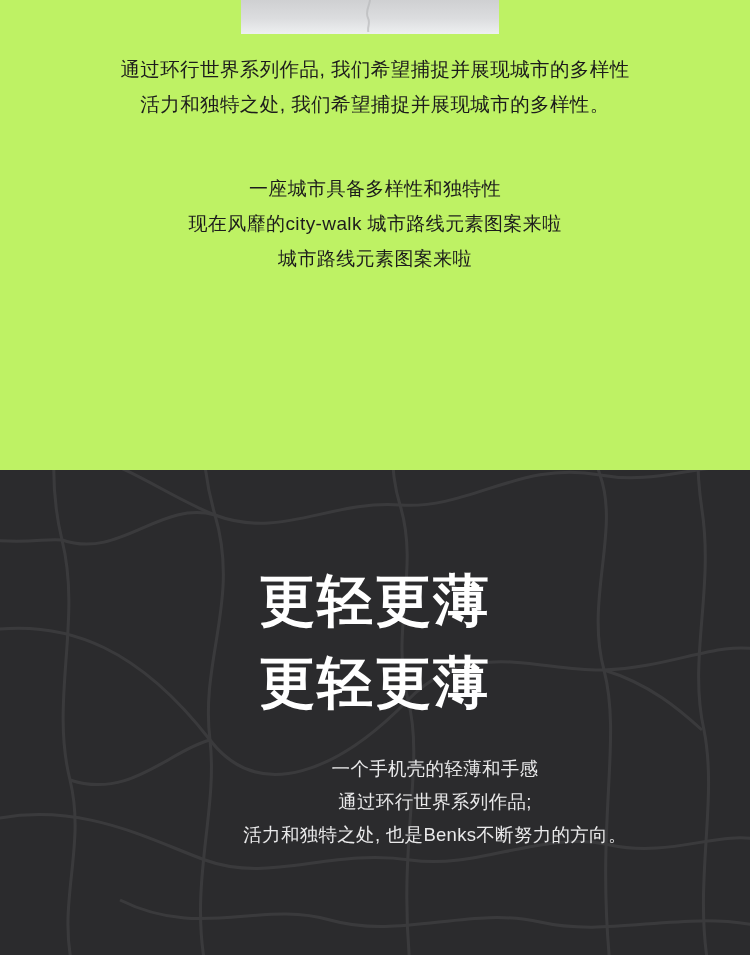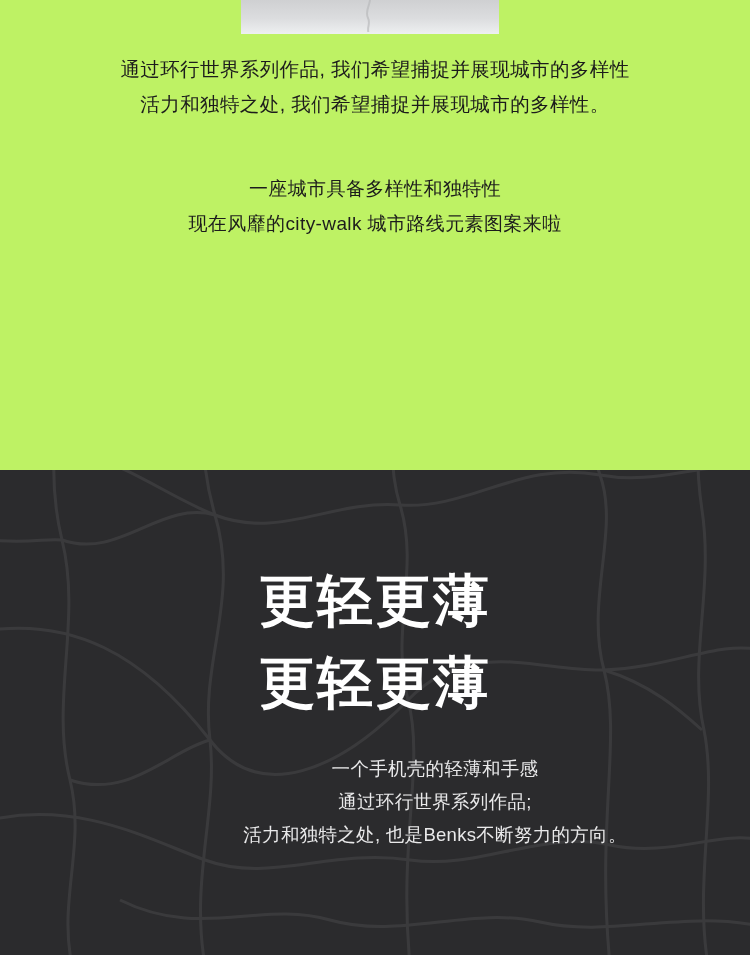--- a/index.html
+++ b/index.html
@@ -167,20 +167,21 @@
     </div>
 
     <div class="paragraph-block-1">
       <span class="line">通过环行世界系列作品, 我们希望捕捉并展现城市的多样性</span>
       <span class="line">活力和独特之处, 我们希望捕捉并展现城市的多样性。</span>
     </div>
 
     <div class="paragraph-block-2">
       <span class="line">一座城市具备多样性和独特性</span>
       <span class="line">现在风靡的city-walk 城市路线元素图案来啦</span>
+      <span class="line">城市路线元素图案来啦</span>
     </div>
   </div>
 
   <div class="headline">
     <span class="line">更轻更薄</span>
     <span class="line">更轻更薄</span>
   </div>
 
   <div class="subtext">
     <span class="line">一个手机壳的轻薄和手感</span>

